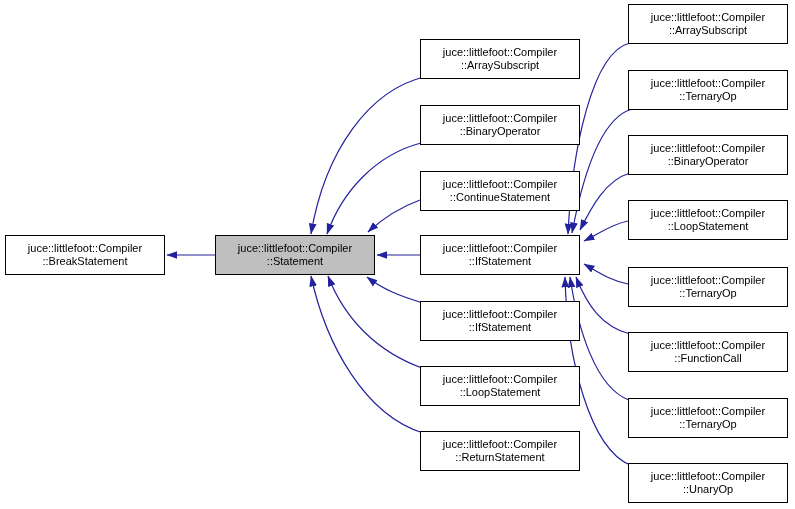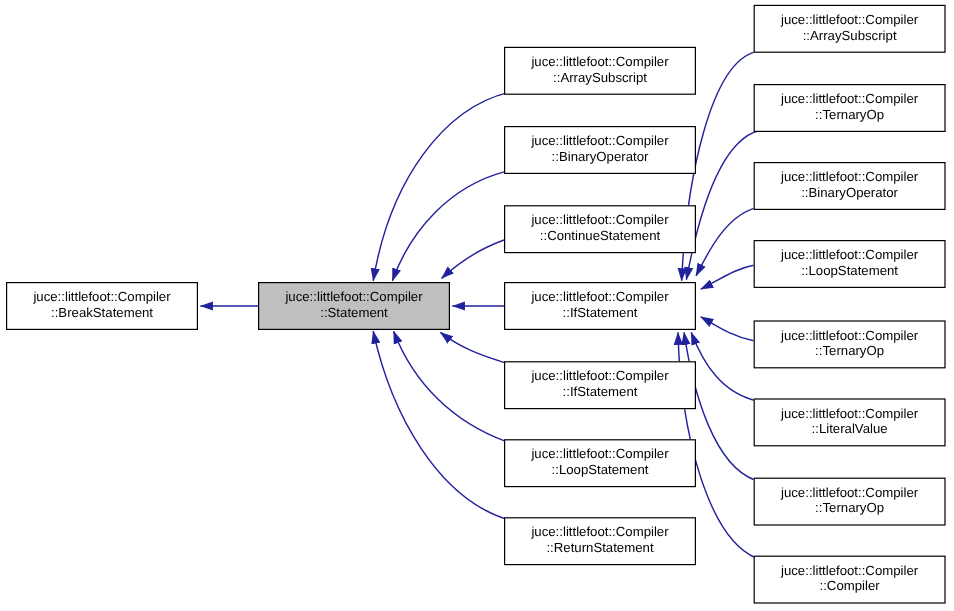--- a/index.html
+++ b/index.html
@@ -127,26 +127,26 @@
     <span>::LoopStatement</span>
   </div>
 
   <div class="node" style="left:628px;top:267px">
     <span>juce::littlefoot::Compiler</span>
     <span>::TernaryOp</span>
   </div>
 
   <div class="node" style="left:628px;top:332px">
     <span>juce::littlefoot::Compiler</span>
-    <span>::LiteralValue</span>
+    <span>::FunctionCall</span>
   </div>
 
   <div class="node" style="left:628px;top:398px">
     <span>juce::littlefoot::Compiler</span>
     <span>::TernaryOp</span>
   </div>
 
   <div class="node" style="left:628px;top:463px">
     <span>juce::littlefoot::Compiler</span>
-    <span>::Compiler</span>
+    <span>::UnaryOp</span>
   </div>
 
 </div>
 
 </body></html>

